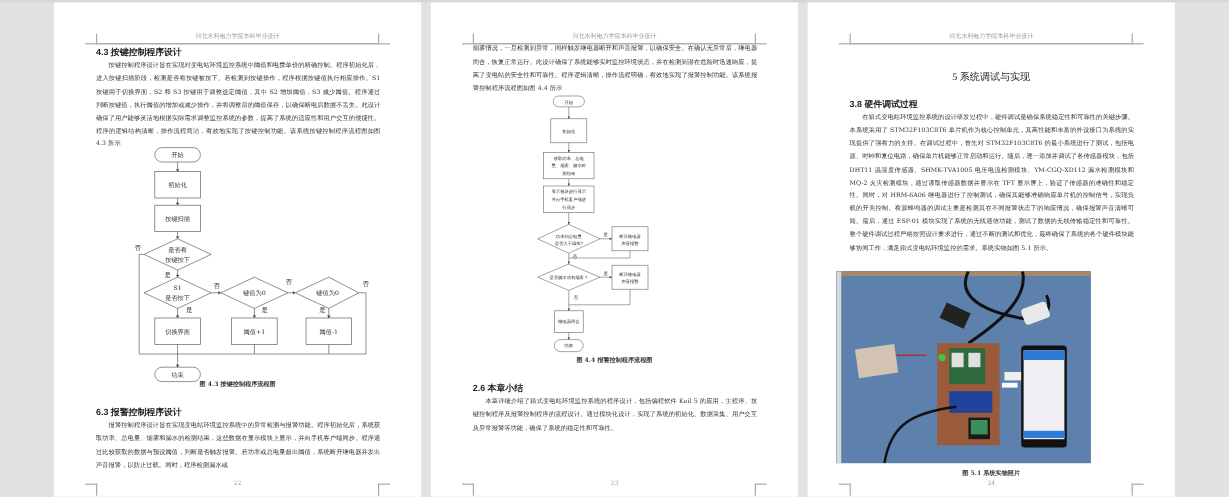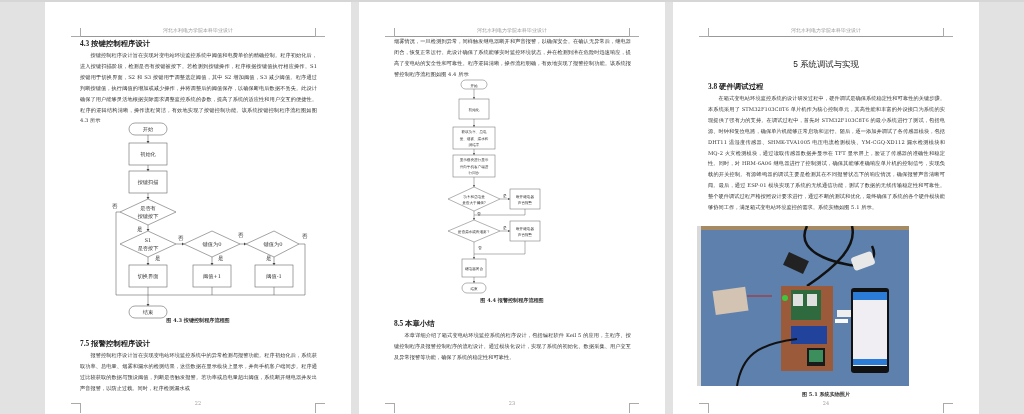--- a/index.html
+++ b/index.html
@@ -9,22 +9,22 @@
   .page { position: absolute; top: 2px; width: 306px; height: 420px; background: #fff; overflow: hidden; }
   .p1 { left: 45px; } .p2 { left: 359px; } .p3 { left: 673px; }
   .hdr { position: absolute; left: 36px; right: 36px; top: 25px; height: 10px; text-align: center; font-size: 5px; color: #999; border-bottom: 0.6px solid #999; }
   .hdr-cornerL, .hdr-cornerR { position: absolute; top: 26px; width: 10px; height: 9px; }
   .hdr-cornerL { left: 26px; border-right: 0.6px solid #aaa; border-bottom: 0.6px solid #aaa; }
   .hdr-cornerR { right: 26px; border-left: 0.6px solid #aaa; border-bottom: 0.6px solid #aaa; }
   .ftr-L, .ftr-R { position: absolute; top: 401px; width: 10px; height: 10px; }
   .ftr-L { left: 26px; border-right: 0.6px solid #aaa; border-top: 0.6px solid #aaa; }
   .ftr-R { right: 26px; border-left: 0.6px solid #aaa; border-top: 0.6px solid #aaa; }
   .pgnum { position: absolute; top: 398px; left: 0; width: 100%; text-align: center; font-size: 5px; color: #999; }
-  .h2 { position: absolute; left: 35px; font-family: Liberation Serif, serif; font-size: 7.4px; font-weight: bold; color: #222; }
-  .h1 { position: absolute; left: 0; width: 100%; text-align: center; font-family: Liberation Sans, sans-serif; font-size: 8.4px; color: #222; }
+  .h2 { position: absolute; left: 35px; font-family: Liberation Sans, sans-serif; font-size: 7.4px; font-weight: bold; color: #222; }
+  .h1 { position: absolute; left: 0; width: 100%; text-align: center; font-family: Liberation Serif, serif; font-size: 8.4px; color: #222; }
   .para { position: absolute; left: 35px; width: 237px; font-size: 5.2px; line-height: 10.9px; color: #333; text-align: justify; text-indent: 10.5px; letter-spacing: 0.05px; }
   .para.noind { text-indent: 0; }
   .caption { position: absolute; left: 0; width: 100%; text-align: center; font-size: 5.1px; font-weight: bold; color: #333; }
   .fc { position: absolute; left: 0; top: 0; }
   .fc text { font-family: "DejaVu Serif", "Liberation Serif", serif; font-size: 5.2px; fill: #333; }
   .fc .lbl { font-size: 5.4px; }
   .photo { position: absolute; left: 24px; top: 224px; width: 212px; height: 160px; background: #5b7aa3; overflow: hidden; }
 </style>
 </head>
 <body>
@@ -106,21 +106,21 @@
     <text class="lbl" x="92" y="229">是</text>
     <text class="lbl" x="133" y="238">否</text>
     <text class="lbl" x="110" y="258">是</text>
     <text class="lbl" x="193" y="235">否</text>
     <text class="lbl" x="221" y="258">是</text>
     <text class="lbl" x="257" y="236">否</text>
     <text class="lbl" x="173" y="258">是</text>
   </svg>
   <div class="caption" style="top:315px;">图 4.3 按键控制程序流程图</div>
 
-  <div class="h2" style="top:337px;">7.5  报警控制程序设计</div>
+  <div class="h2" style="top:337px;">6.3  报警控制程序设计</div>
   <div class="para" style="top:348px;">报警控制程序设计旨在实现变电站环境监控系统中的异常检测与报警功能。程序初始化后，系统获取功率、总电量、烟雾和漏水的检测结果，这些数据在显示模块上显示，并向手机客户端同步。程序通过比较获取的数据与预设阈值，判断是否触发报警。若功率或总电量超出阈值，系统断开继电器并发出声音报警，以防止过载。同时，程序检测漏水或</div>
 
   <div class="ftr-L"></div>
   <div class="ftr-R"></div>
   <div class="pgnum">22</div>
 </div>
 
 <div class="page p2">
   <div class="hdr-cornerL"></div>
   <div class="hdr-cornerR"></div>
@@ -182,21 +182,21 @@
       <text x="115" y="267.5" text-anchor="middle" style="font-size:3.6px">继电器闭合</text>
       <text x="115" y="287.5" text-anchor="middle" style="font-size:3.6px">结束</text>
       <text x="144" y="195" style="font-size:3.8px">是</text>
       <text x="118" y="213" style="font-size:3.8px">否</text>
       <text x="144" y="227" style="font-size:3.8px">是</text>
       <text x="119" y="247" style="font-size:3.8px">否</text>
     </g>
   </svg>
   <div class="caption" style="top:295px;">图 4.4 报警控制程序流程图</div>
 
-  <div class="h2" style="top:317px;">8.5  本章小结</div>
+  <div class="h2" style="top:317px;">2.6  本章小结</div>
   <div class="para" style="top:328px;">本章详细介绍了箱式变电站环境监控系统的程序设计，包括编程软件 Keil 5 的应用，主程序、按键控制程序及报警控制程序的流程设计。通过模块化设计，实现了系统的初始化、数据采集、用户交互及异常报警等功能，确保了系统的稳定性和可靠性。</div>
 
   <div class="ftr-L"></div>
   <div class="ftr-R"></div>
   <div class="pgnum">23</div>
 </div>
 
 <div class="page p3">
   <div class="hdr-cornerL"></div>
   <div class="hdr-cornerR"></div>

